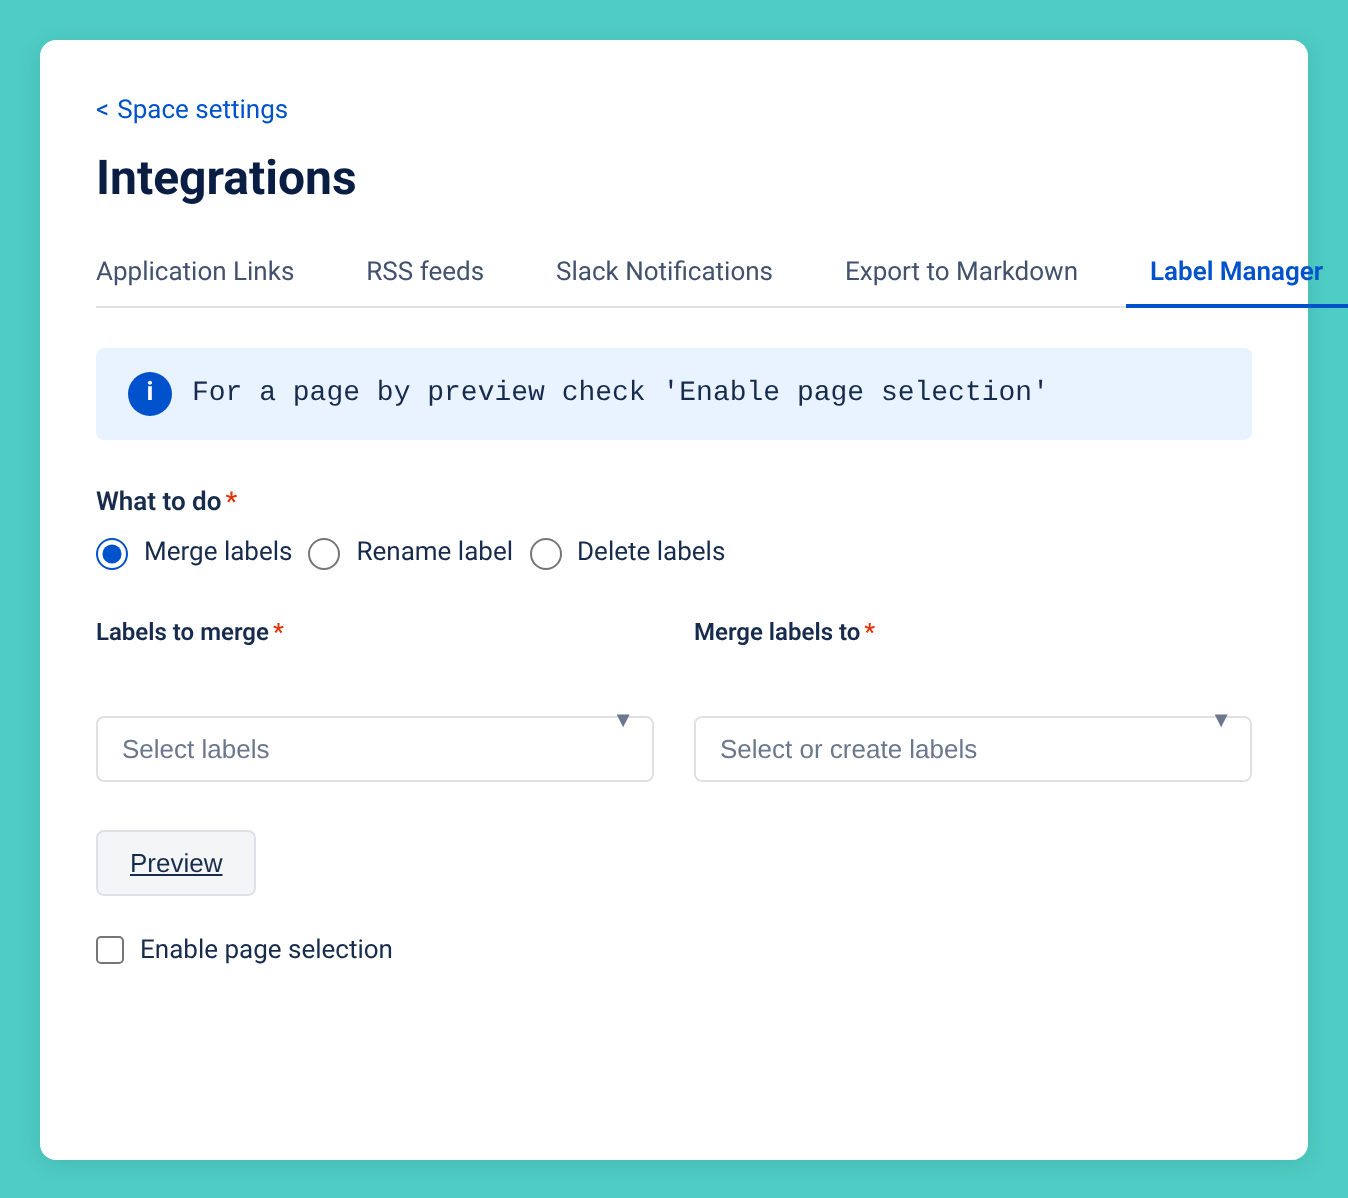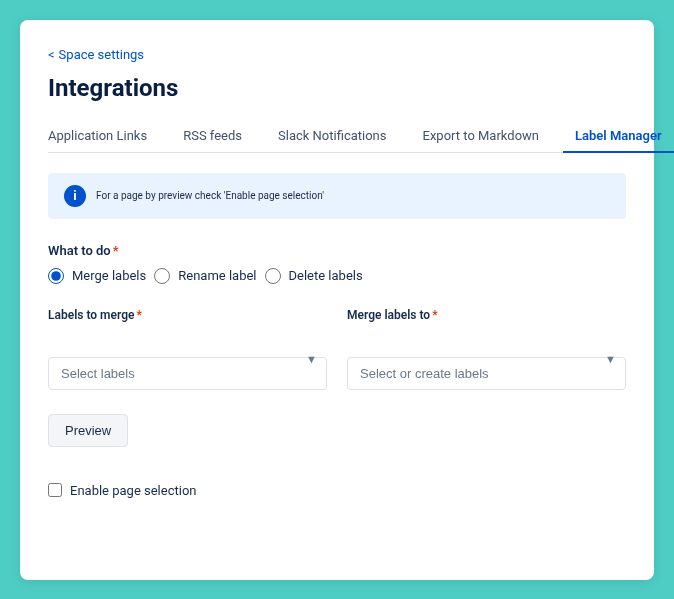--- a/index.html
+++ b/index.html
@@ -73,22 +73,23 @@
       border-radius: 50%;
       display: flex;
       align-items: center;
       justify-content: center;
       flex-shrink: 0;
       color: #fff;
       font-size: 13px;
       font-weight: 700;
     }
     .info-text {
-      font-size: 10px;
-      color: #172b4d;
+      font-size: 14px;
+      color: #172b4d;
+      font-family: Liberation Mono, monospace;
     }
     .section-label {
       font-size: 13px;
       font-weight: 600;
       color: #172b4d;
       margin-bottom: 10px;
     }
     .required-star {
       color: #de350b;
       margin-left: 2px;
@@ -158,21 +159,22 @@
     }
     .preview-btn {
       background: #f4f5f7;
       border: 1px solid #dfe1e6;
       border-radius: 4px;
       padding: 8px 16px;
       font-size: 13px;
       font-weight: 500;
       color: #172b4d;
       cursor: pointer;
-      margin-bottom: 36px;
+      margin-bottom: 20px;
+      text-decoration: underline;
     }
     .checkbox-item {
       display: flex;
       align-items: center;
       gap: 8px;
       cursor: pointer;
     }
     .checkbox-item input[type="checkbox"] {
       width: 14px;
       height: 14px;

